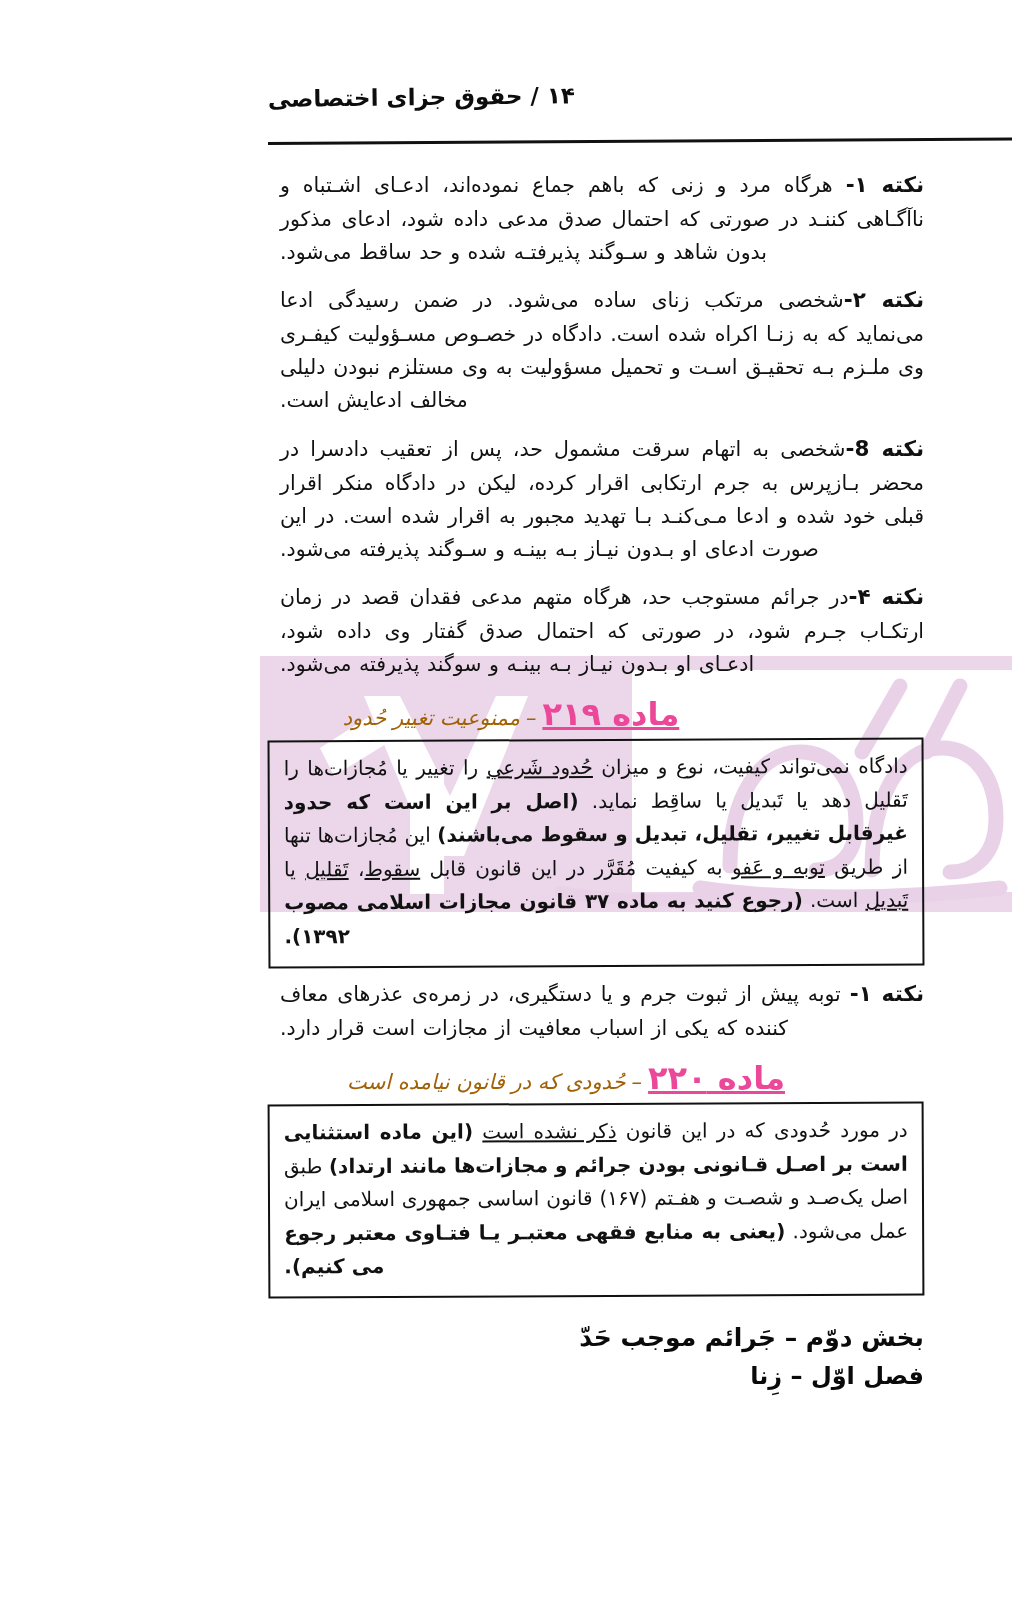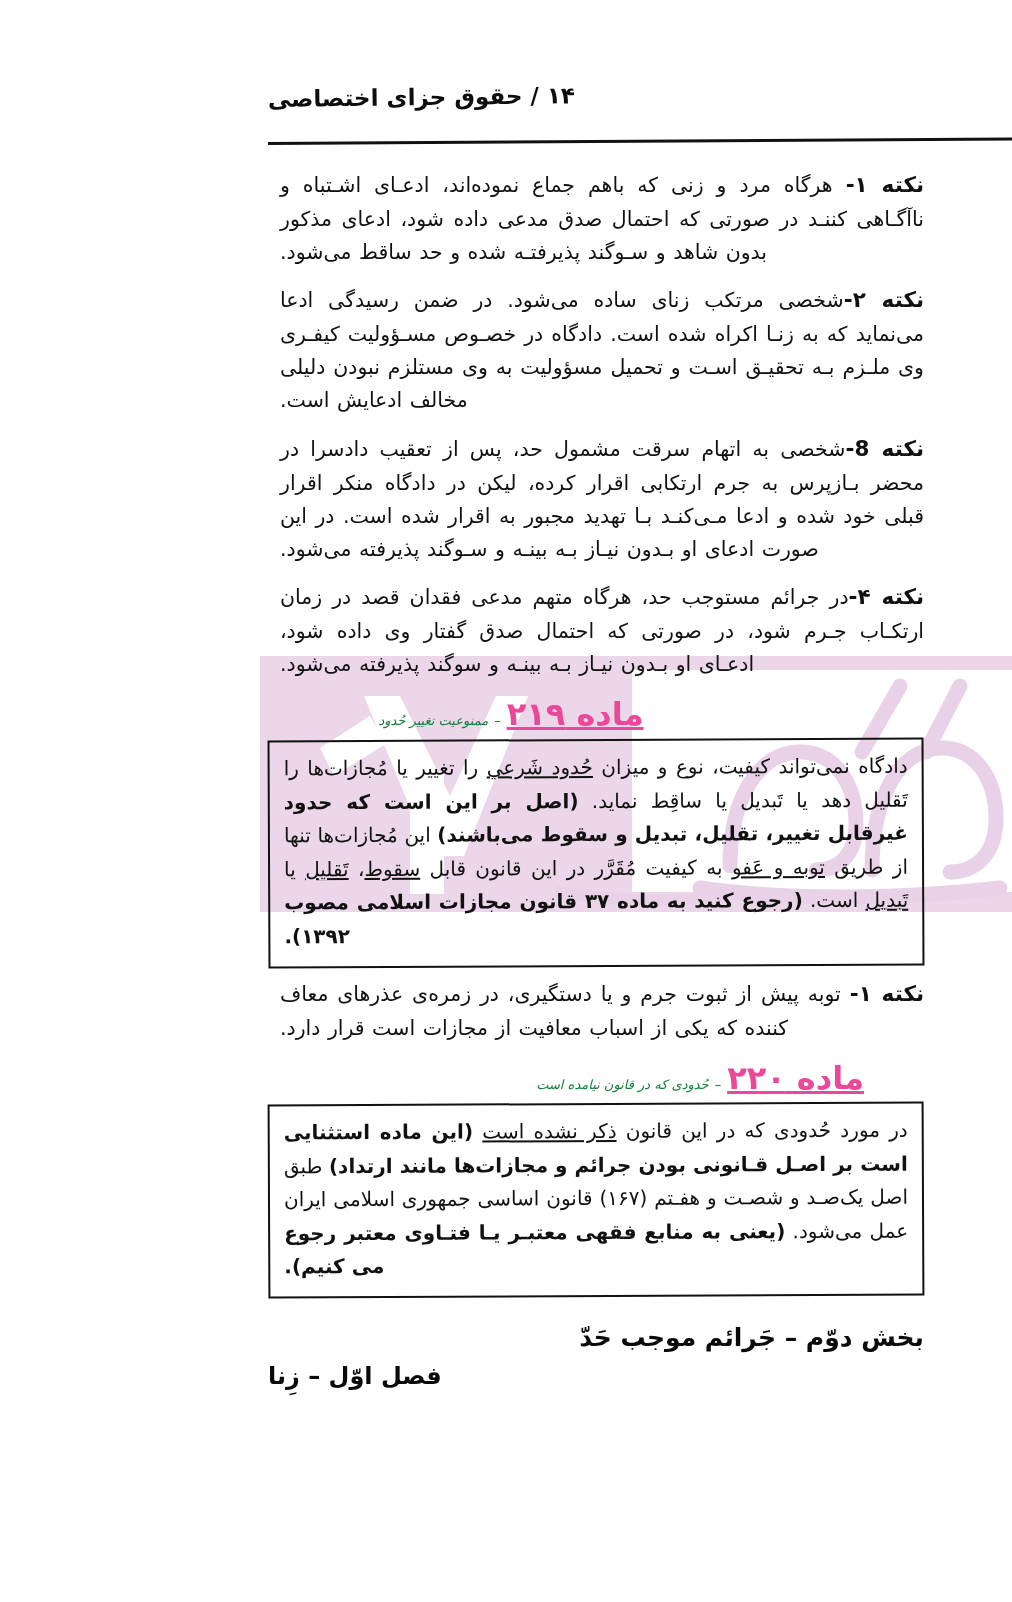--- a/index.html
+++ b/index.html
@@ -116,28 +116,28 @@
     padding-right: 40px;
   }
   .article-head .art-no {
     font-weight: 700;
     font-size: 32px;
     color: #ec4899;
     letter-spacing: 0.5px;
     text-decoration: underline;
   }
   .article-head .art-sub {
-    font-size: 13px;
+    font-size: 21px;
     font-style: italic;
-    color: #15803d;
+    color: #a16207;
     margin-right: 6px;
     font-weight: 500;
   }
   .art-indent-219 { padding-right: 0; text-align: center; margin-right: 170px;}
-  .art-indent-220 { padding-right: 0; text-align: right; margin-right: 60px;}
+  .art-indent-220 { padding-right: 0; text-align: center; margin-right: 60px;}
   .art-indent-221 { padding-right: 0; text-align: center; margin-right: 300px; margin-top: 16px;}
 
   
   .law-box {
     border: 2px solid #111;
     padding: 10px 14px 12px 14px;
     margin: 4px 0 10px 0;
     position: relative;
     background: transparent;
     transform: rotate(-0.25deg);
@@ -155,21 +155,21 @@
 
   
   .section-title {
     font-weight: 700;
     font-size: 25px;
     color: #0a0a0a;
     margin: 26px 0 0 0;
     letter-spacing: 0.3px;
   }
   .chapter-title {
-    text-align: left;
+    text-align: right;
     font-weight: 700;
     font-size: 24px;
     color: #0a0a0a;
     margin: 10px 0 0 0;
   }
 </style>
 </head>
 <body>
 
 <div class="page">

